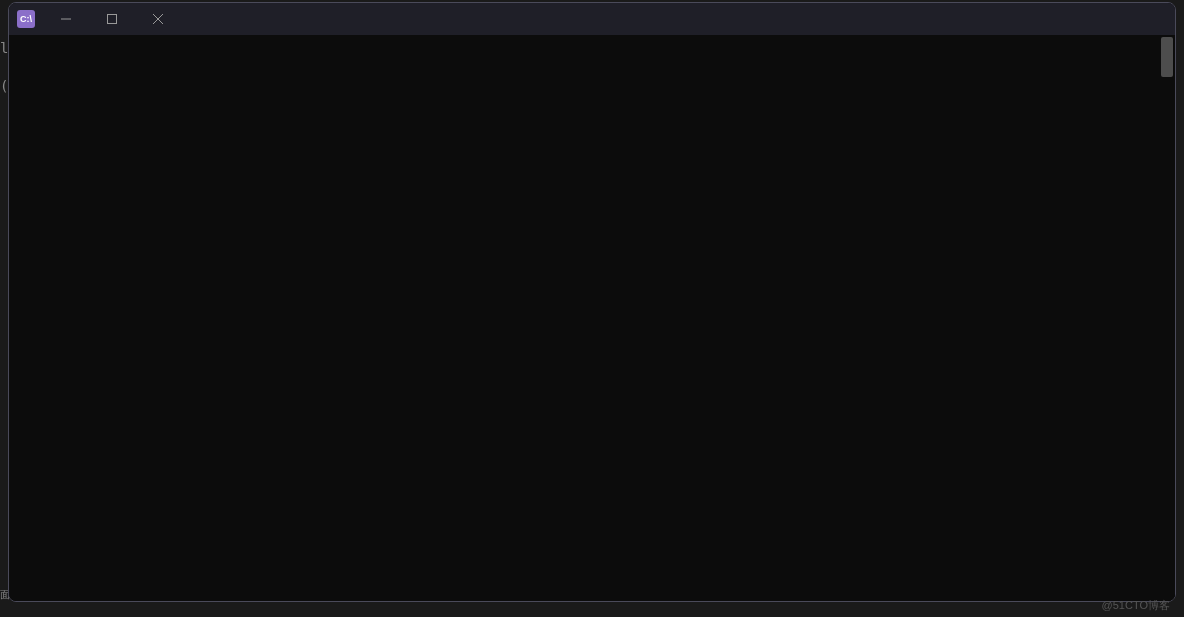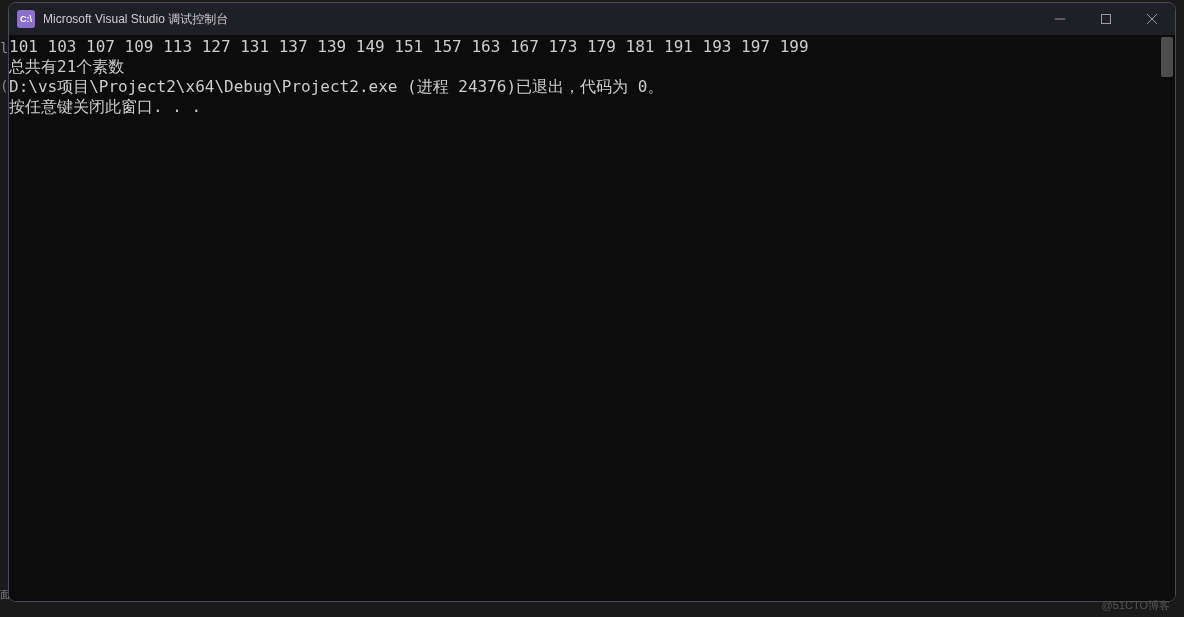--- a/index.html
+++ b/index.html
@@ -138,44 +138,39 @@
 </head>
 <body>
 
 <span class="left-edge">l</span>
 <span class="left-edge2">(</span>
 <span class="left-edge3">面</span>
 
 <div class="window">
   <div class="titlebar">
     <div class="titlebar-icon">C:\</div>
-    <div class="titlebar-title">Microsoft Visual Studio 调试控制台</div>
     <div class="window-controls">
       <div class="window-control">
         <svg viewBox="0 0 10 10">
             <line x1="0" y1="5" x2="10" y2="5" stroke="currentColor" stroke-width="1"></line>
           </svg>
       </div>
       <div class="window-control">
         <svg viewBox="0 0 10 10">
             <rect x="0.5" y="0.5" width="9" height="9" fill="none" stroke="currentColor" stroke-width="1"></rect>
           </svg>
       </div>
       <div class="window-control close">
         <svg viewBox="0 0 10 10">
             <line x1="0" y1="0" x2="10" y2="10" stroke="currentColor" stroke-width="1"></line>
             <line x1="10" y1="0" x2="0" y2="10" stroke="currentColor" stroke-width="1"></line>
           </svg>
       </div>
     </div>
   </div>
   <div class="console-body">
-    <div class="console-content" id="console-lines">101 103 107 109 113 127 131 137 139 149 151 157 163 167 173 179 181 191 193 197 199
-总共有21个素数
-D:\vs项目\Project2\x64\Debug\Project2.exe (进程 24376)已退出，代码为 0。
-按任意键关闭此窗口. . .</div>
     <div class="scrollbar">
       <div class="scrollbar-thumb"></div>
     </div>
   </div>
 </div>
 
 <div class="watermark">@51CTO博客</div>
 
 </body></html>

